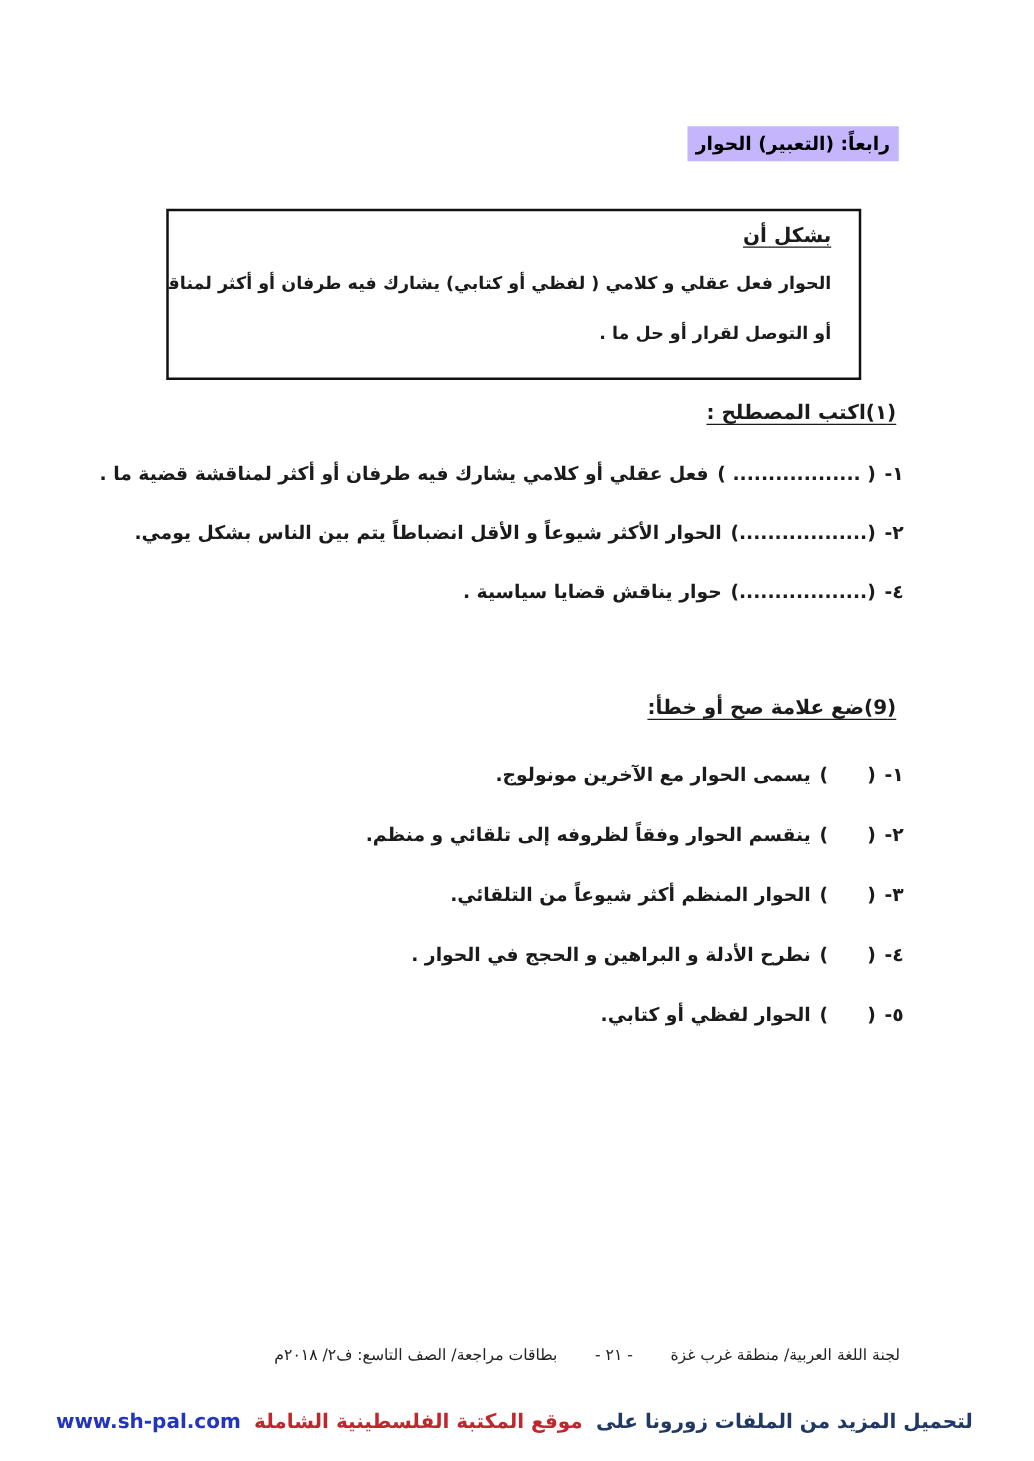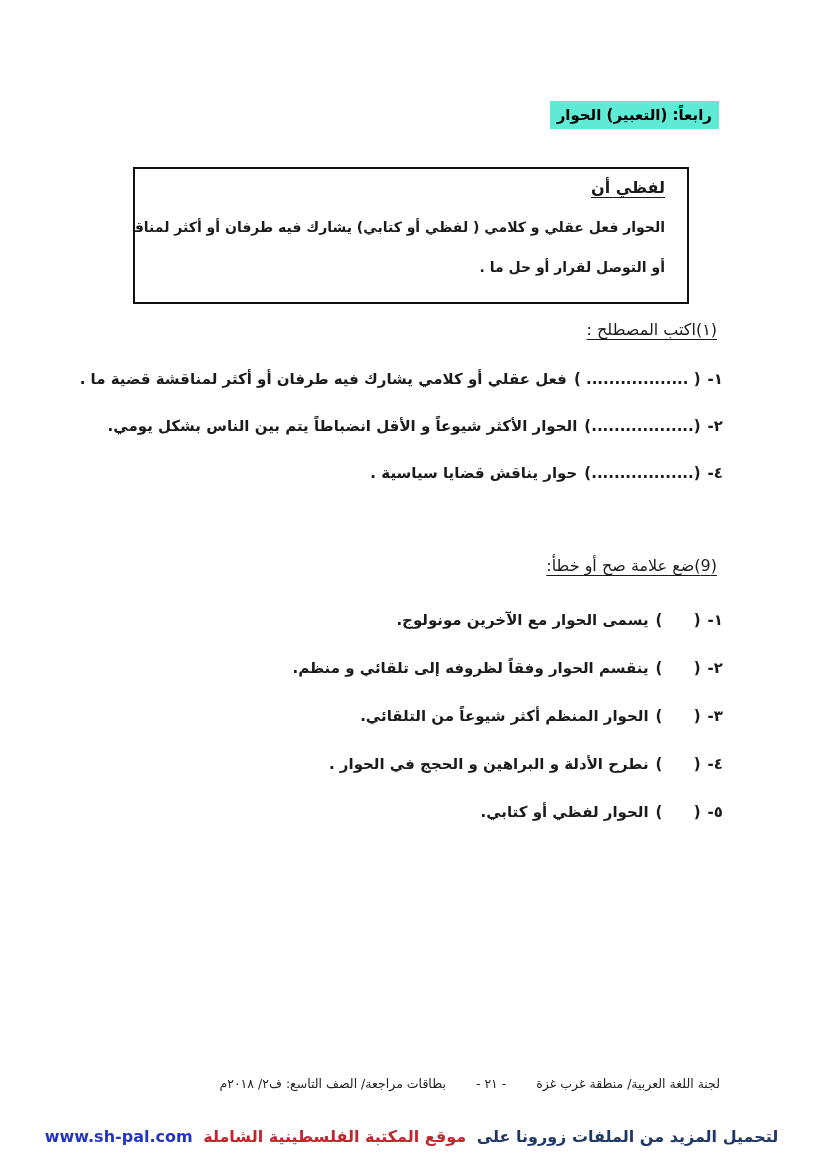--- a/index.html
+++ b/index.html
@@ -6,40 +6,40 @@
   body{
     width:827px;height:1169px;background:#ffffff;
     font-family:"DejaVu Sans","Liberation Sans",sans-serif;
     color:#1b1b1b;direction:rtl;
   }
   .page{position:relative;width:827px;height:1169px;overflow:hidden;background:#fff;}
 
   
   .title-row{position:absolute;top:101px;right:108px;text-align:right;}
   .doc-title{
-    display:inline-block;background:#5eead4;color:#000;
+    display:inline-block;background:#c4b5fd;color:#000;
     font-weight:bold;font-size:15px;line-height:20px;padding:4px 7px;
   }
 
   
   .reminder-box{
     box-sizing:border-box;position:absolute;top:167px;right:138px;
     width:556px;height:137px;border:2px solid #111;
     padding:9px 22px 8px 14px;overflow:hidden;
   }
   .box-heading{
     display:inline-block;font-weight:bold;font-size:16px;
     text-decoration:underline;text-underline-offset:4px;
   }
   .box-body{margin-top:10px;font-size:14px;font-weight:bold;line-height:40px;}
   .box-line{white-space:nowrap;text-align:right;}
 
   
   .sec-heading{
-    position:absolute;right:110px;font-weight:normal;font-size:16px;
+    position:absolute;right:110px;font-weight:bold;font-size:16px;
     text-decoration:underline;text-underline-offset:4px;white-space:nowrap;
   }
   .sec-heading.h1{top:320px;}
   .sec-heading.h2{top:556px;}
 
   
   .rows{position:absolute;right:104px;width:640px;text-align:right;}
   .rows1{top:356px;}
   .rows2{top:596px;}
   .rows1 .row{height:47px;line-height:47px;}
@@ -71,21 +71,21 @@
 </head>
 <body>
 
 <div class="page">
 
   <div class="title-row">
     <span class="doc-title">رابعاً: (التعبير) الحوار</span>
   </div>
 
   <div class="reminder-box">
-    <span class="box-heading">لفظي أن</span>
+    <span class="box-heading">بشكل أن</span>
     <div class="box-body">
       <div class="box-line">الحوار فعل عقلي و كلامي ( لفظي أو كتابي) يشارك فيه طرفان أو أكثر لمناقشة قضية</div>
       <div class="box-line">أو التوصل لقرار أو حل ما .</div>
     </div>
   </div>
 
   <div class="sec-heading h1">(١)اكتب المصطلح :</div>
 
   <div class="rows rows1">
     <div class="row">

